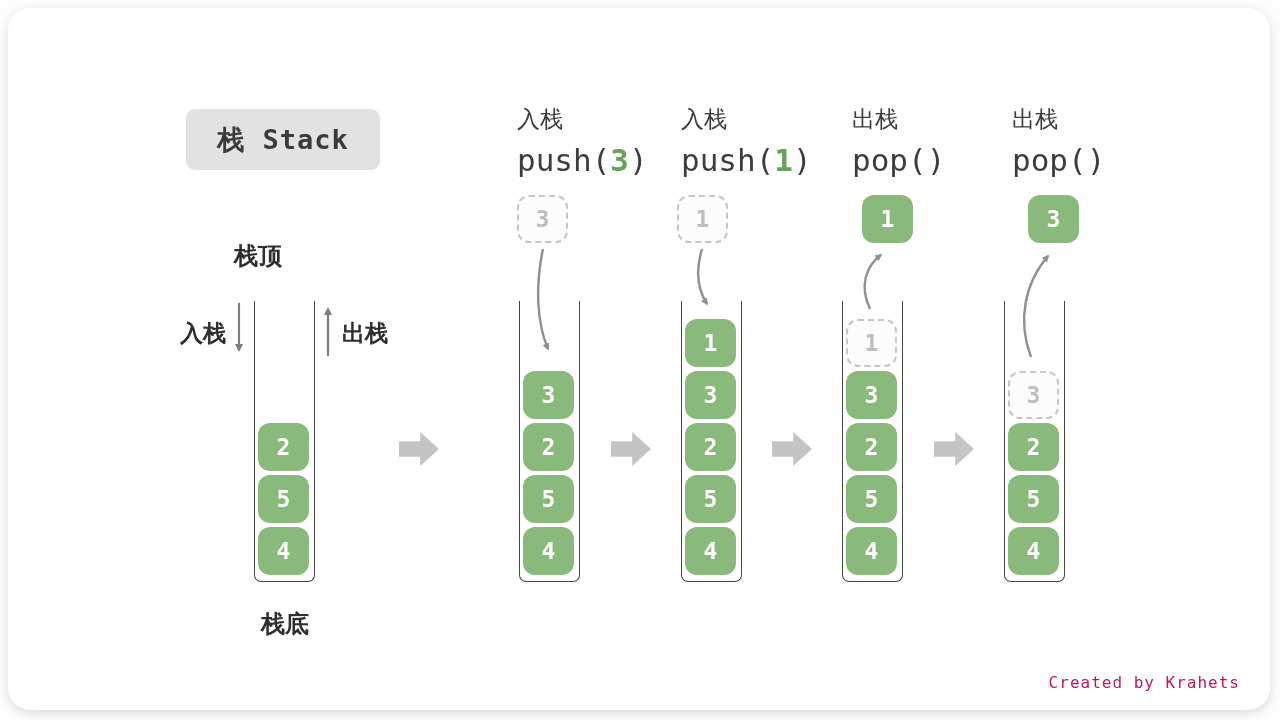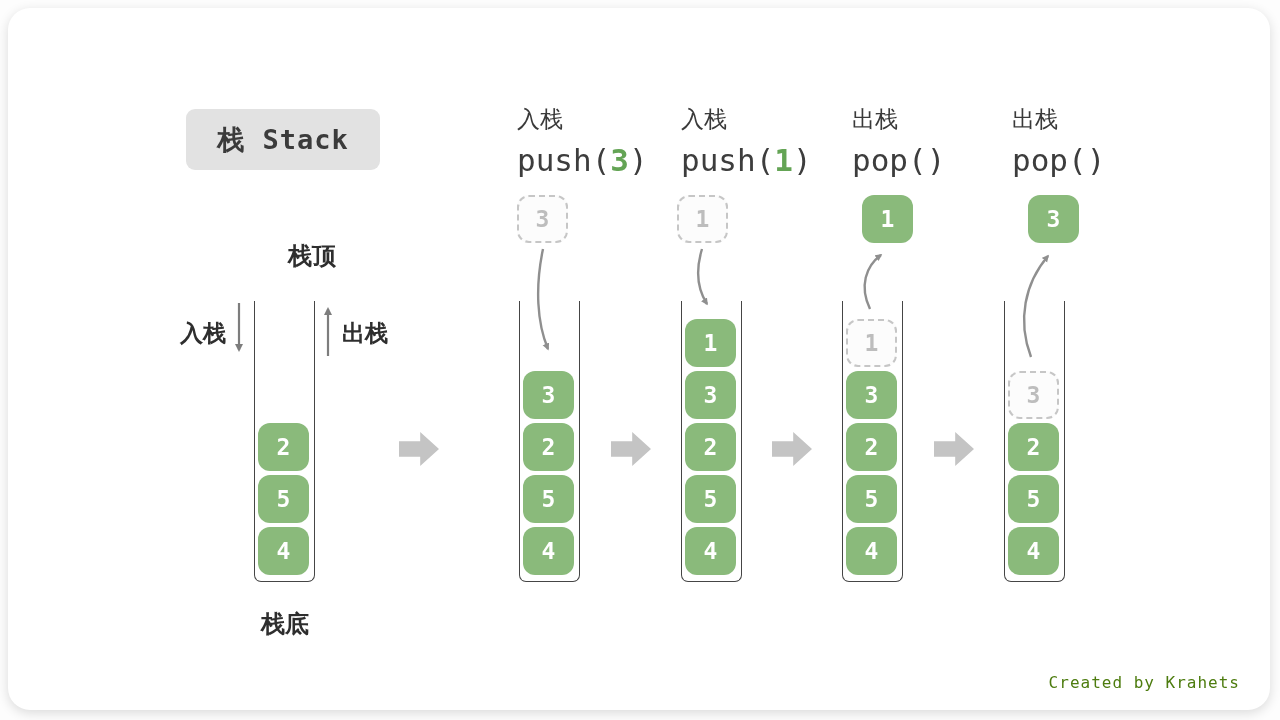--- a/index.html
+++ b/index.html
@@ -42,21 +42,21 @@
   .cell.ghost{
     width:47px;height:44px;background:#fcfcfc;
     border:2px dashed #c6c6c6;color:#bdbdbd;
   }
   .block-arrow{
     width:40px;height:34px;background:#c4c4c4;
     clip-path:polygon(0 27%,53% 27%,53% 0,100% 50%,53% 100%,53% 73%,0 73%);
   }
   .watermark{
     right:40px;top:673px;font-family:"DejaVu Sans Mono",monospace;
-    font-size:16px;color:#4d7c0f;letter-spacing:1px;
+    font-size:16px;color:#be185d;letter-spacing:1px;
   }
   svg.arrow-layer{position:absolute;left:0;top:0;pointer-events:none;}
 </style>
 </head>
 <body>
 
 <div class="canvas">
   <div class="card"></div>
 
   <div class="abs title-box">
@@ -78,21 +78,21 @@
   <div class="abs col-header" style="left:1012px">
     <div class="op-cjk">出栈</div>
     <div class="op-code">pop()</div>
   </div>
 
   <div class="abs cell ghost" style="left:517px;top:195px">3</div>
   <div class="abs cell ghost" style="left:677px;top:195px">1</div>
   <div class="abs cell green" style="left:862px;top:195px">1</div>
   <div class="abs cell green" style="left:1028px;top:195px">3</div>
 
-  <div class="abs cjk-label" style="left:234px;top:243px;width:102px;text-align:right">栈顶</div>
+  <div class="abs cjk-label" style="left:234px;top:243px;width:102px;text-align:left">栈顶</div>
   <div class="abs cjk-label" style="left:234px;top:611px;width:102px;text-align:center">栈底</div>
   <div class="abs side-label" style="left:148px;top:321px;width:78px;text-align:right">入栈</div>
   <div class="abs side-label" style="left:342px;top:321px;width:78px;text-align:left">出栈</div>
 
   <div class="abs stack-box" style="left:254px"></div>
   <div class="abs stack-box" style="left:519px"></div>
   <div class="abs stack-box" style="left:681px"></div>
   <div class="abs stack-box" style="left:842px"></div>
   <div class="abs stack-box" style="left:1004px"></div>
 

